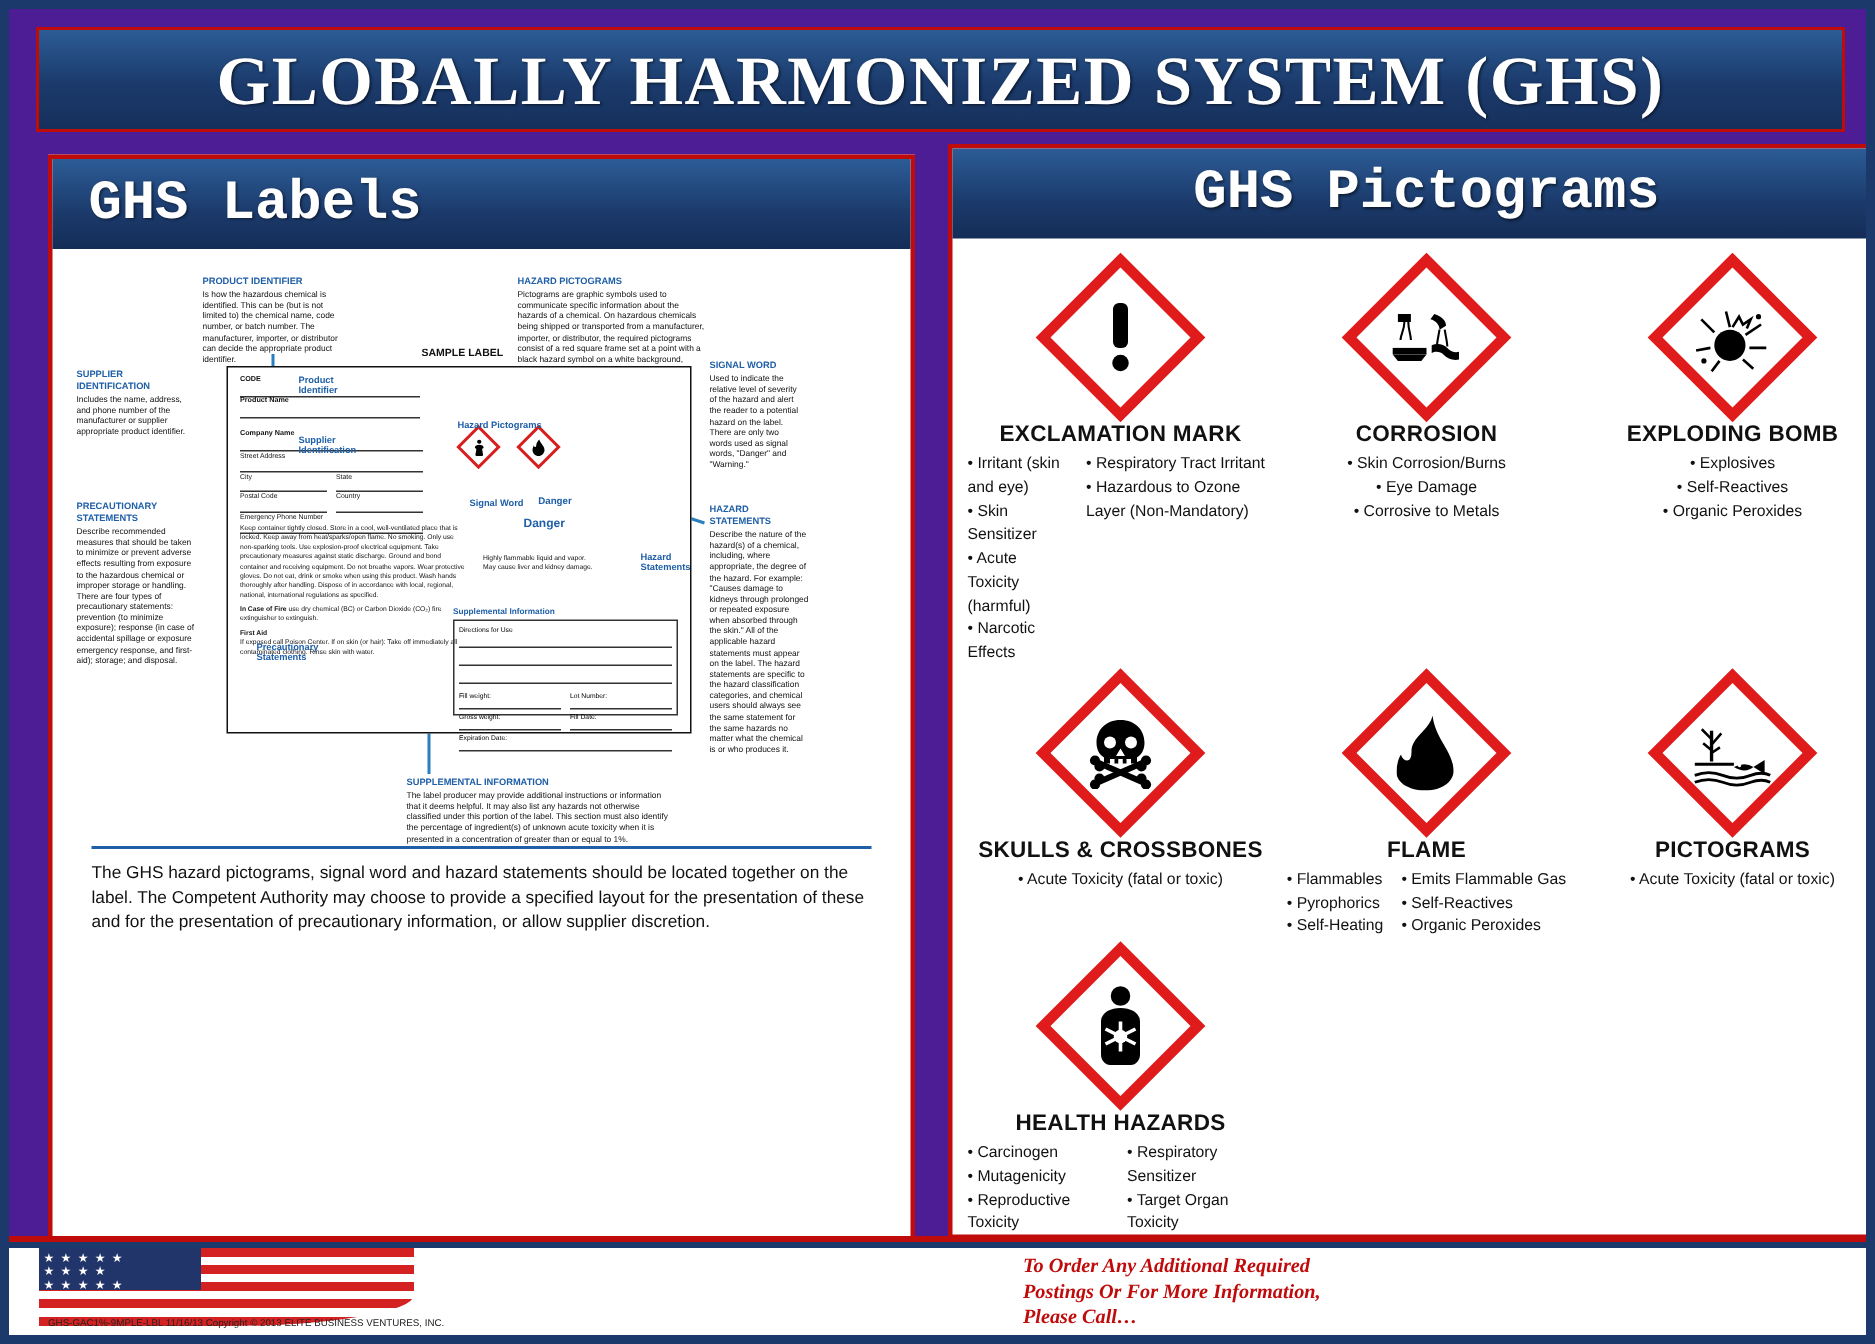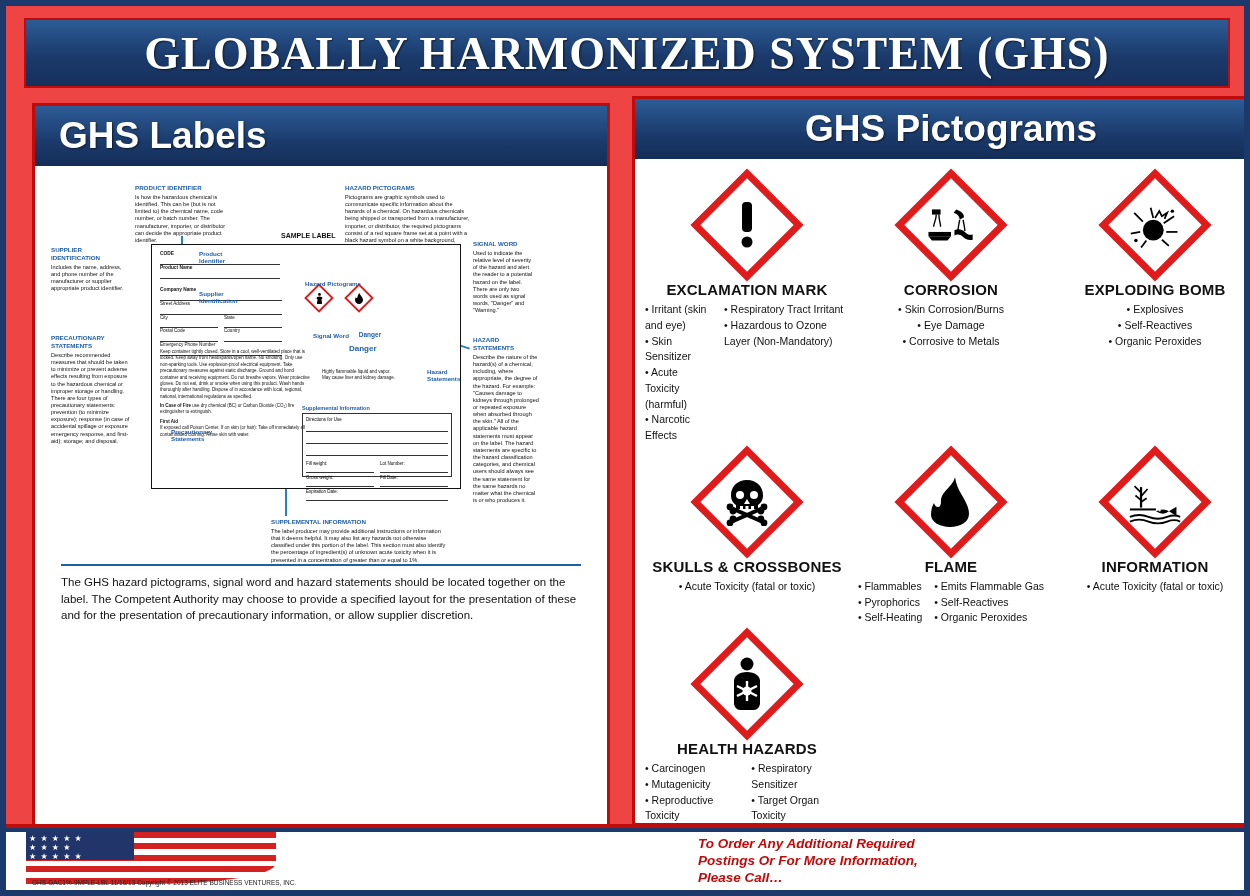--- a/index.html
+++ b/index.html
@@ -6,21 +6,21 @@
   html, body { margin:0; padding:0; }
   body {
     width:1250px; height:896px;
     font-family:"Liberation Sans", sans-serif;
     background:#ffffff;
     overflow:hidden;
   }
   .poster {
     position:relative;
     width:1250px; height:896px;
-    background:#ef4444;
+    background:#4c1d95;
     border:6px solid #1b3a6b;
     overflow:hidden;
   }
   
   .header {
     position:absolute; left:18px; top:12px; width:1206px; height:70px;
     background:linear-gradient(180deg,#2c5c96 0%, #1b3a6b 55%, #16305c 100%);
     border:2px solid #c00b0b;
     display:flex; align-items:center; justify-content:center;
   }
@@ -40,21 +40,21 @@
     border:3px solid #c00b0b;
     background:#ffffff;
   }
   .panel-title {
     height:60px;
     background:linear-gradient(180deg,#2c5c96 0%, #1b3a6b 60%, #142d57 100%);
     display:flex; align-items:center;
     padding-left:24px;
   }
   .panel-title span {
-    font-family:Liberation Sans, sans-serif;
+    font-family:Liberation Mono, monospace;
     font-weight:bold;
     font-size:37px;
     color:#ffffff;
     text-shadow:1px 1px 2px rgba(0,0,0,.55);
   }
   .panel-title.center { justify-content:center; padding-left:0; }
 
   #labels-panel { left:26px; top:97px; width:578px; height:730px; }
   #picto-panel  { left:626px; top:90px; width:638px; height:730px; }
 
@@ -162,24 +162,23 @@
     background:#21356b;
     color:#fff; font-size:8px; line-height:9px; letter-spacing:1px;
     padding:2px 3px; overflow:hidden;
   }
   .fineprint {
     position:absolute; left:26px; bottom:4px; font-size:6.5px; color:#222;
     white-space:nowrap;
   }
   .order-text {
     position:absolute; left:676px; top:12px; width:230px;
-    font-family:Liberation Sans, sans-serif;
+    font-family:Liberation Serif, serif;
     font-style:italic; font-weight:bold; font-size:13.5px; color:#c00b0b;
     line-height:1.25;
-    margin-left:16px;
   }
   .contact-box {
     position:absolute; left:916px; top:10px; width:312px; height:46px;
     background:#ffffff; border:1px solid #bbb;
     display:flex; align-items:center; gap:8px; padding:3px 6px;
   }
   .qr { width:40px; height:40px; background:
       repeating-linear-gradient(0deg,#000 0 3px,#fff 3px 6px),
       repeating-linear-gradient(90deg,#000 0 3px,#fff 3px 6px);
       background-blend-mode:multiply; }
@@ -514,21 +513,21 @@
               <path d="M14 14 l-7 -7 M14 18 l7 -8 M14 22 l-6 -5 M14 24 l6 -4" stroke="#000" stroke-width="1.8" fill="none"></path>
               <line x1="2" y1="32" x2="30" y2="32" stroke="#000" stroke-width="2.2"></line>
               <path d="M30 34 q8 -4 14 0 q-6 5 -14 0z" fill="#000"></path>
               <path d="M44 34 l8 -5 l0 10z" fill="#000"></path>
               <circle cx="34" cy="33" r="1.2" fill="#fff"></circle>
               <path d="M2 40 q10 -4 20 0 q10 4 20 0 q8 -3 14 0" stroke="#000" stroke-width="2" fill="none"></path>
               <path d="M2 45 q10 -4 20 0 q10 4 20 0 q8 -3 14 0" stroke="#000" stroke-width="2" fill="none"></path>
             </svg>
           </div>
         </div>
-        <div class="picto-name">INFORMATION</div>
+        <div class="picto-name">PICTOGRAMS</div>
         <div class="picto-list centered">
           <ul>
               <li>Acute Toxicity (fatal or toxic)</li>
             </ul>
         </div>
       </div>
 
       <div class="picto-cell">
         <div class="picto-big">
           <div class="diamond"></div>

